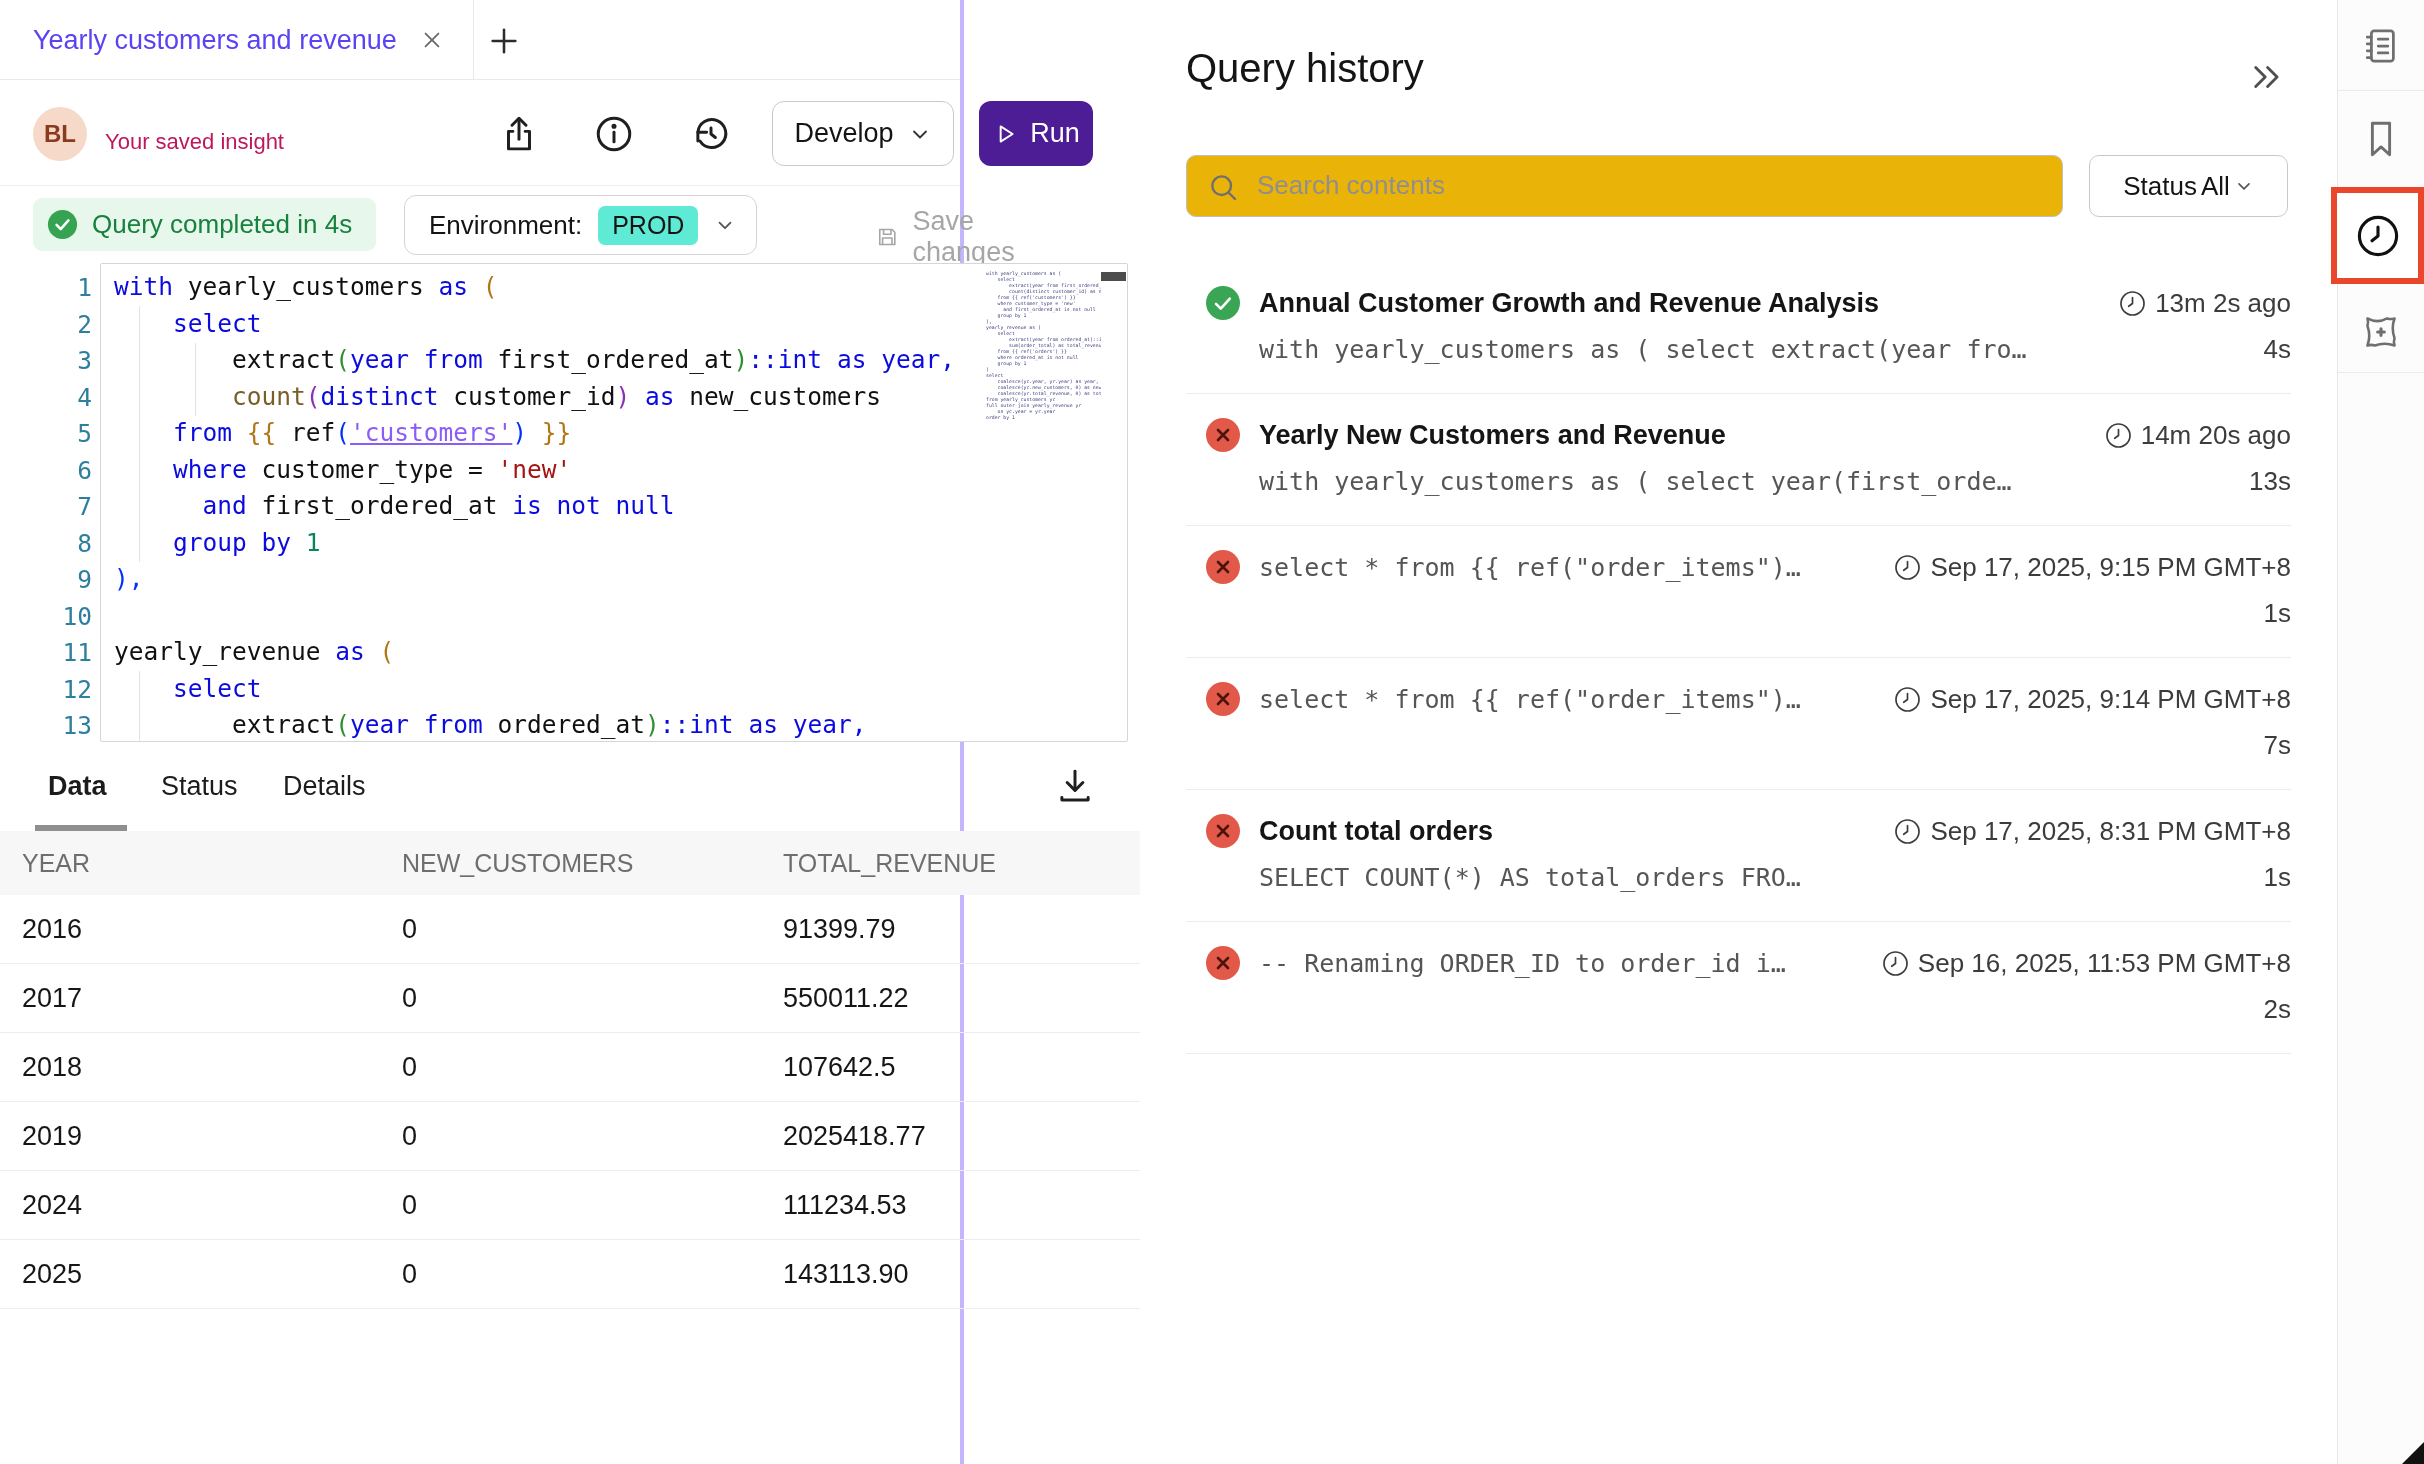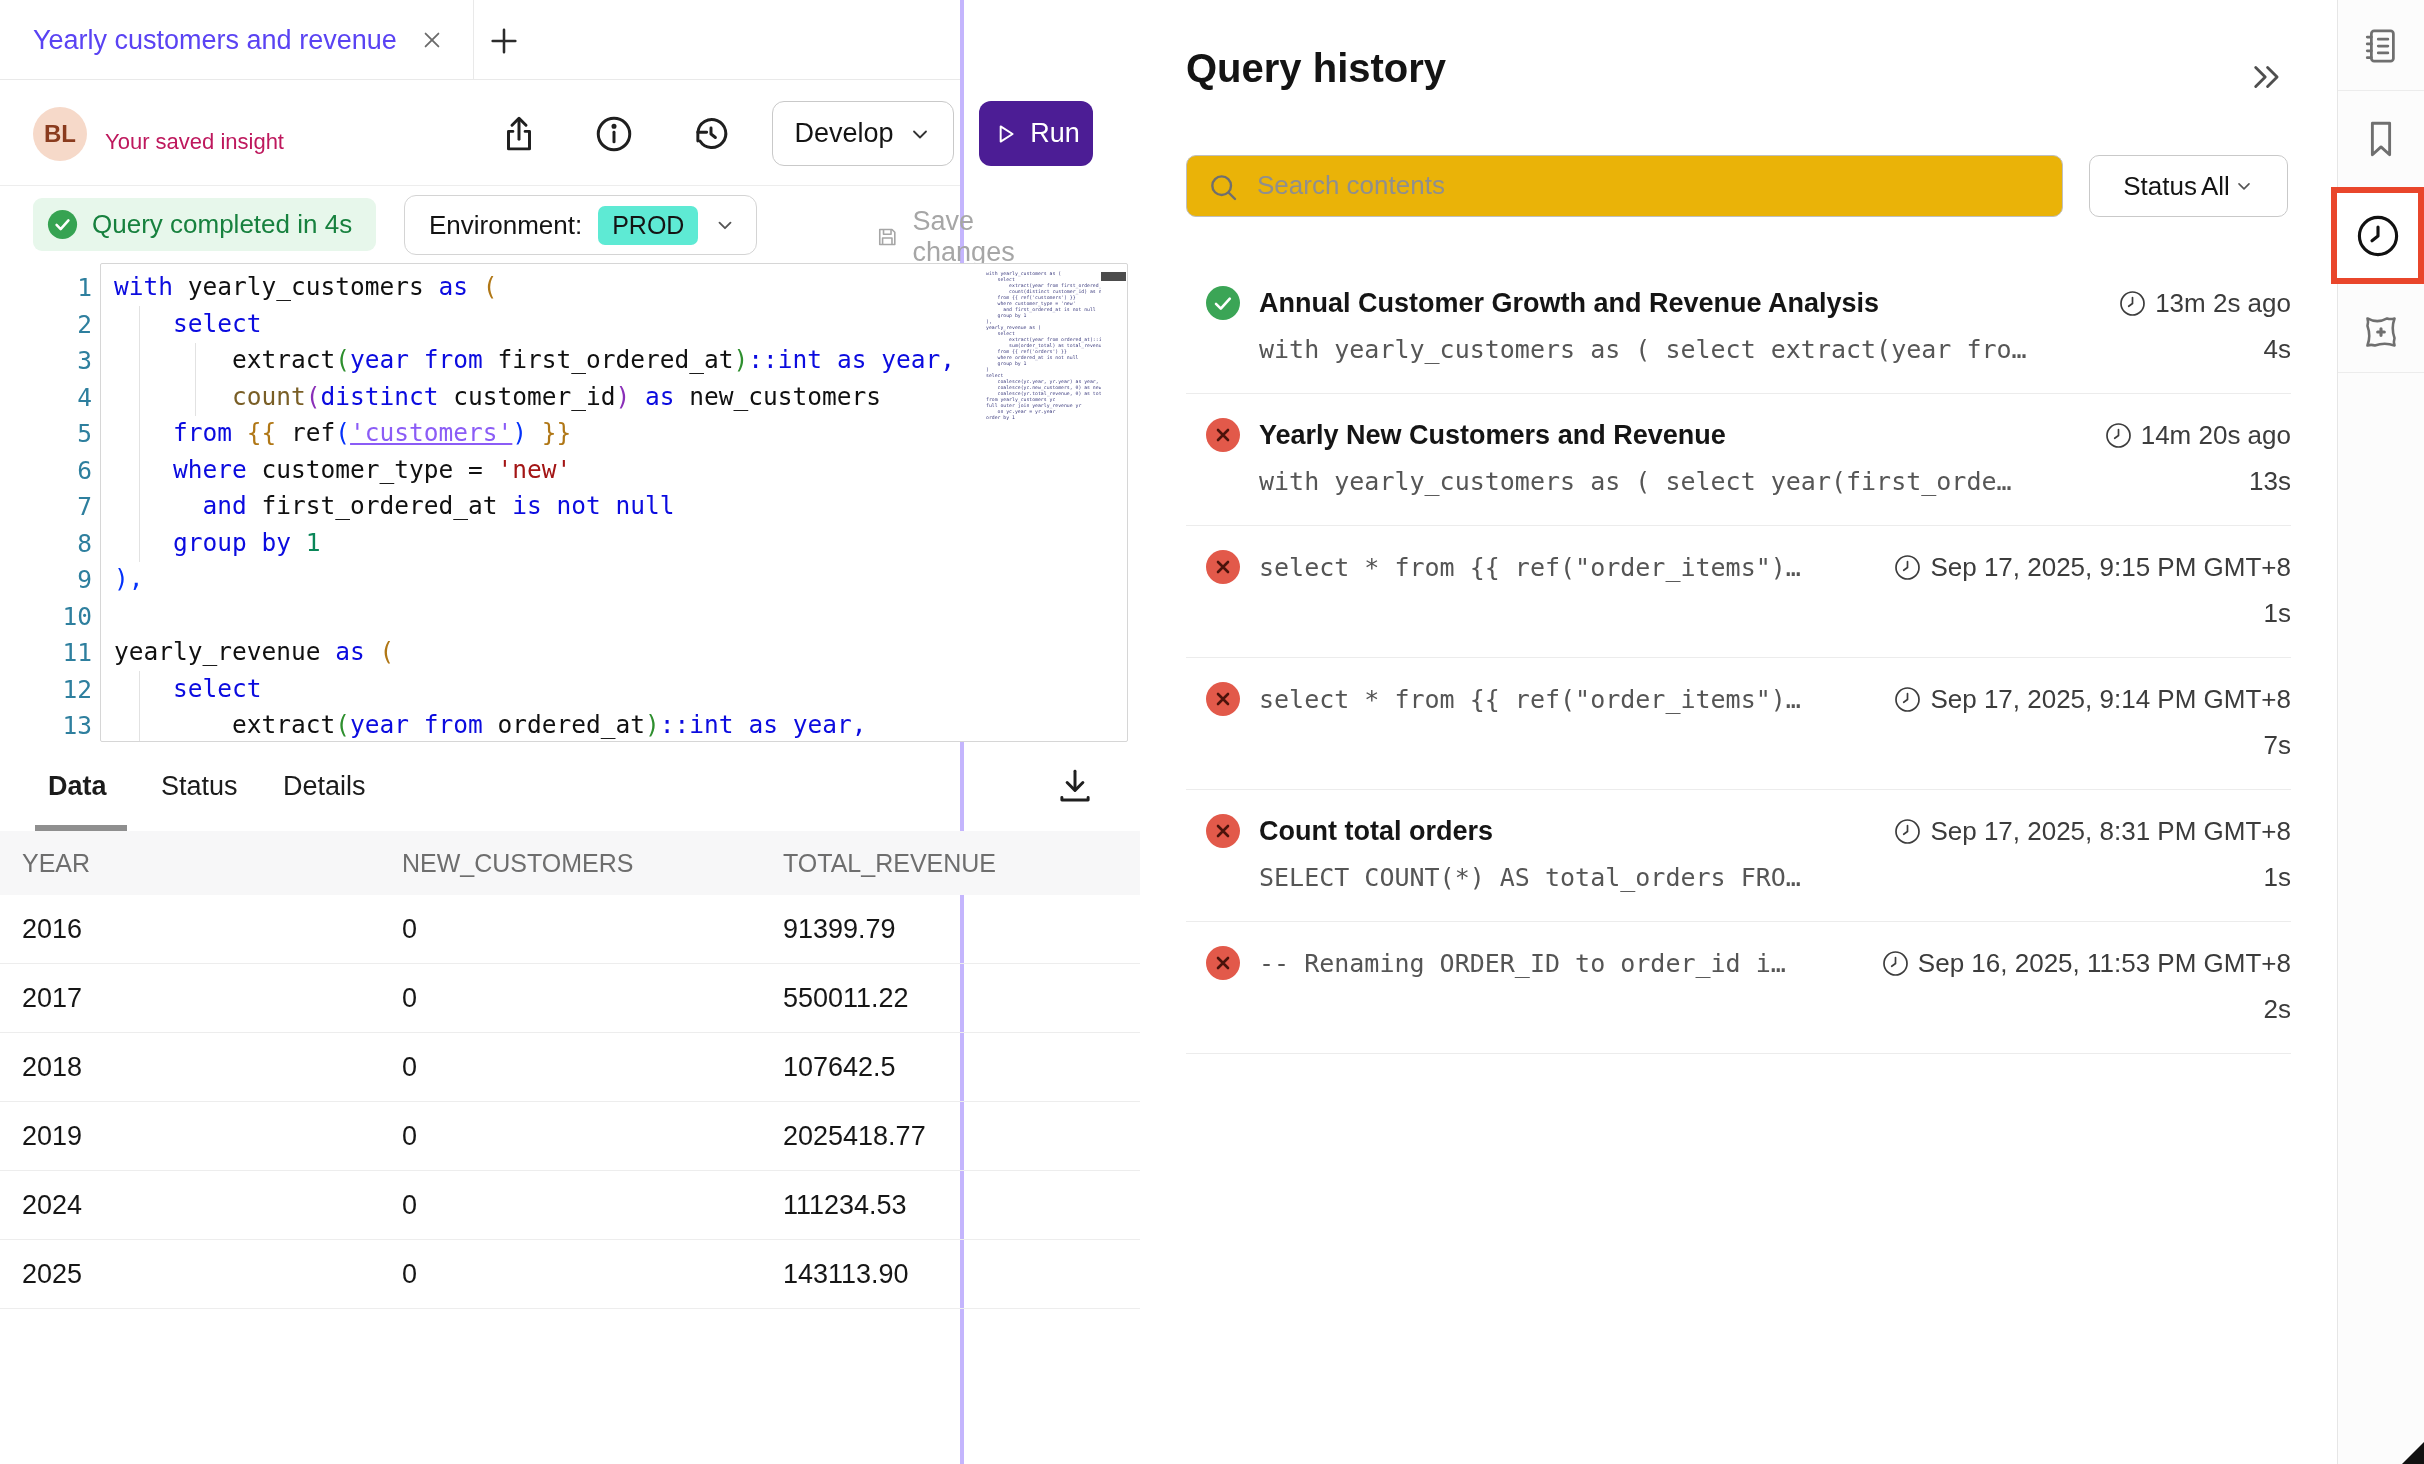--- a/index.html
+++ b/index.html
@@ -53,21 +53,21 @@
   .download { position:absolute; left:1054px; top:23px; width:42px; height:42px; color:#1f1f1f; cursor:pointer; }
 
   .dtable { position:absolute; left:0; top:831px; width:1140px; }
   .thead { height:64px; background:#f7f7f8; display:grid; grid-template-columns:380px 381px 1fr; align-items:center; color:#6e6e6e; font-size:25px; }
   .thead > div { padding-left:22px; }
   .trow { height:69px; display:grid; grid-template-columns:380px 381px 1fr; align-items:center; font-size:27px; color:#161616; border-bottom:1px solid #ededed; }
   .trow > div { padding-left:22px; }
 
   
   .history { position:absolute; left:1141px; top:0; width:1196px; height:1464px; }
-  .h-heading { position:absolute; left:45px; top:46px; font-size:40px; font-weight:bold; color:#141414; }
+  .h-heading { position:absolute; left:45px; top:46px; font-size:40px; font-weight:normal; color:#141414; }
   .h-collapse { position:absolute; left:1106px; top:58px; width:38px; height:38px; color:#4f4f4f; cursor:pointer; }
   .h-search { position:absolute; left:45px; top:155px; width:877px; height:62px; border:1.5px solid #bfbfbf; border-radius:10px; background:#eab308; }
   .h-search svg { position:absolute; left:20px; top:15px; width:32px; height:32px; color:#6f6f6f; }
   .h-search input { position:absolute; left:70px; top:0; width:790px; height:58px; border:none; outline:none; font-size:26px; color:#222; background:transparent; font-family:"Liberation Sans", sans-serif; }
   .h-search input::placeholder { color:#8f8f8f; }
   .h-statusbtn { position:absolute; left:948px; top:155px; width:199px; height:62px; background:#fff; border:1.5px solid #c9c9c9; border-radius:10px; display:flex; align-items:center; justify-content:center; gap:4px; font-size:26px; color:#141414; cursor:pointer; }
   .h-list { position:absolute; left:45px; top:262px; width:1105px; }
   .h-item { border-bottom:1px solid #ececec; padding:24px 0 28px 20px; cursor:pointer; }
   .h-row1 { display:flex; align-items:center; gap:19px; }
   .h-status { flex:0 0 34px; width:34px; height:34px; }

